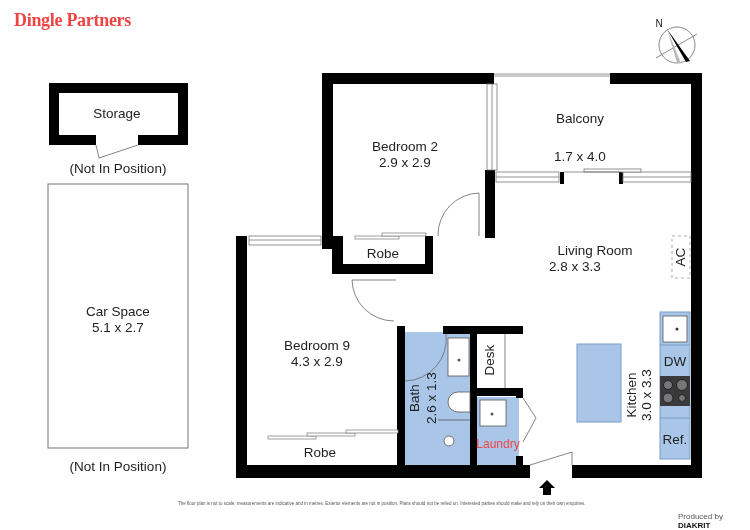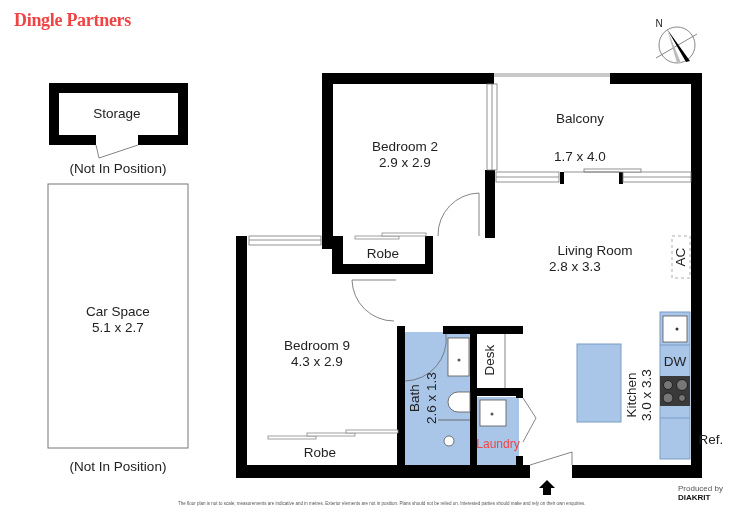--- a/index.html
+++ b/index.html
@@ -3,21 +3,21 @@
 <meta charset="utf-8">
 <style>
   html, body { margin:0; padding:0; background:#fff; }
   body { width:750px; height:530px; position:relative; overflow:hidden; font-family:"Liberation Sans", sans-serif; color:#222; }
   .abs { position:absolute; }
   .brand { left:14px; top:10px; font-family:"Liberation Serif", serif; font-size:18px; font-weight:bold; letter-spacing:-0.3px; color:#ef4444; }
   .lbl { position:absolute; text-align:center; font-size:13.5px; line-height:16px; color:#222; white-space:nowrap; }
   .lbl-sm { font-size:12px; }
   svg { position:absolute; left:0; top:0; }
   .disclaimer { left:178px; top:501px; font-size:4.5px; color:#555; white-space:nowrap; }
-  .produced { left:665px; top:484px; font-size:8px; color:#555;padding-left:13px; }
+  .produced { left:665px; top:512px; font-size:8px; color:#555;padding-left:13px; }
   .produced b { color:#111; }
   .vert { transform:rotate(-90deg); transform-origin:center; }
 </style>
 </head>
 <body>
 
 <div class="abs brand"><span>Dingle Partners</span></div>
 
 <svg width="750" height="530" viewBox="0 0 750 530">
 
@@ -171,18 +171,18 @@
 <div class="lbl vert" style="left:395px;top:390px;width:60px;left:402px;">2.6 x 1.3</div>
 
 <div class="lbl vert" style="left:468px;top:352px;width:44px;">Desk</div>
 
 <div class="lbl lbl-sm" style="left:474px;top:436px;width:48px;color:#ef4444;">Laundry</div>
 
 <div class="lbl vert" style="left:597px;top:387px;width:70px;">Kitchen</div>
 <div class="lbl vert" style="left:612px;top:387px;width:70px;">3.0 x 3.3</div>
 
 <div class="lbl" style="left:660px;top:354px;width:30px;">DW</div>
-<div class="lbl" style="left:660px;top:432px;width:30px;margin-left:36px;">Ref.</div>
+<div class="lbl" style="left:660px;top:432px;width:30px;">Ref.</div>
 
 <div class="lbl" style="left:653px;top:16px;width:12px;font-size:10px;">N</div>
 
 <div class="abs disclaimer">The floor plan is not to scale; measurements are indicative and in metres. Exterior elements are not in position. Plans should not be relied on. Interested parties should make and rely on their own enquiries.</div>
 <div class="abs produced"><span>Produced by</span> <b>DIAKRIT</b></div>
 
 </body></html>

